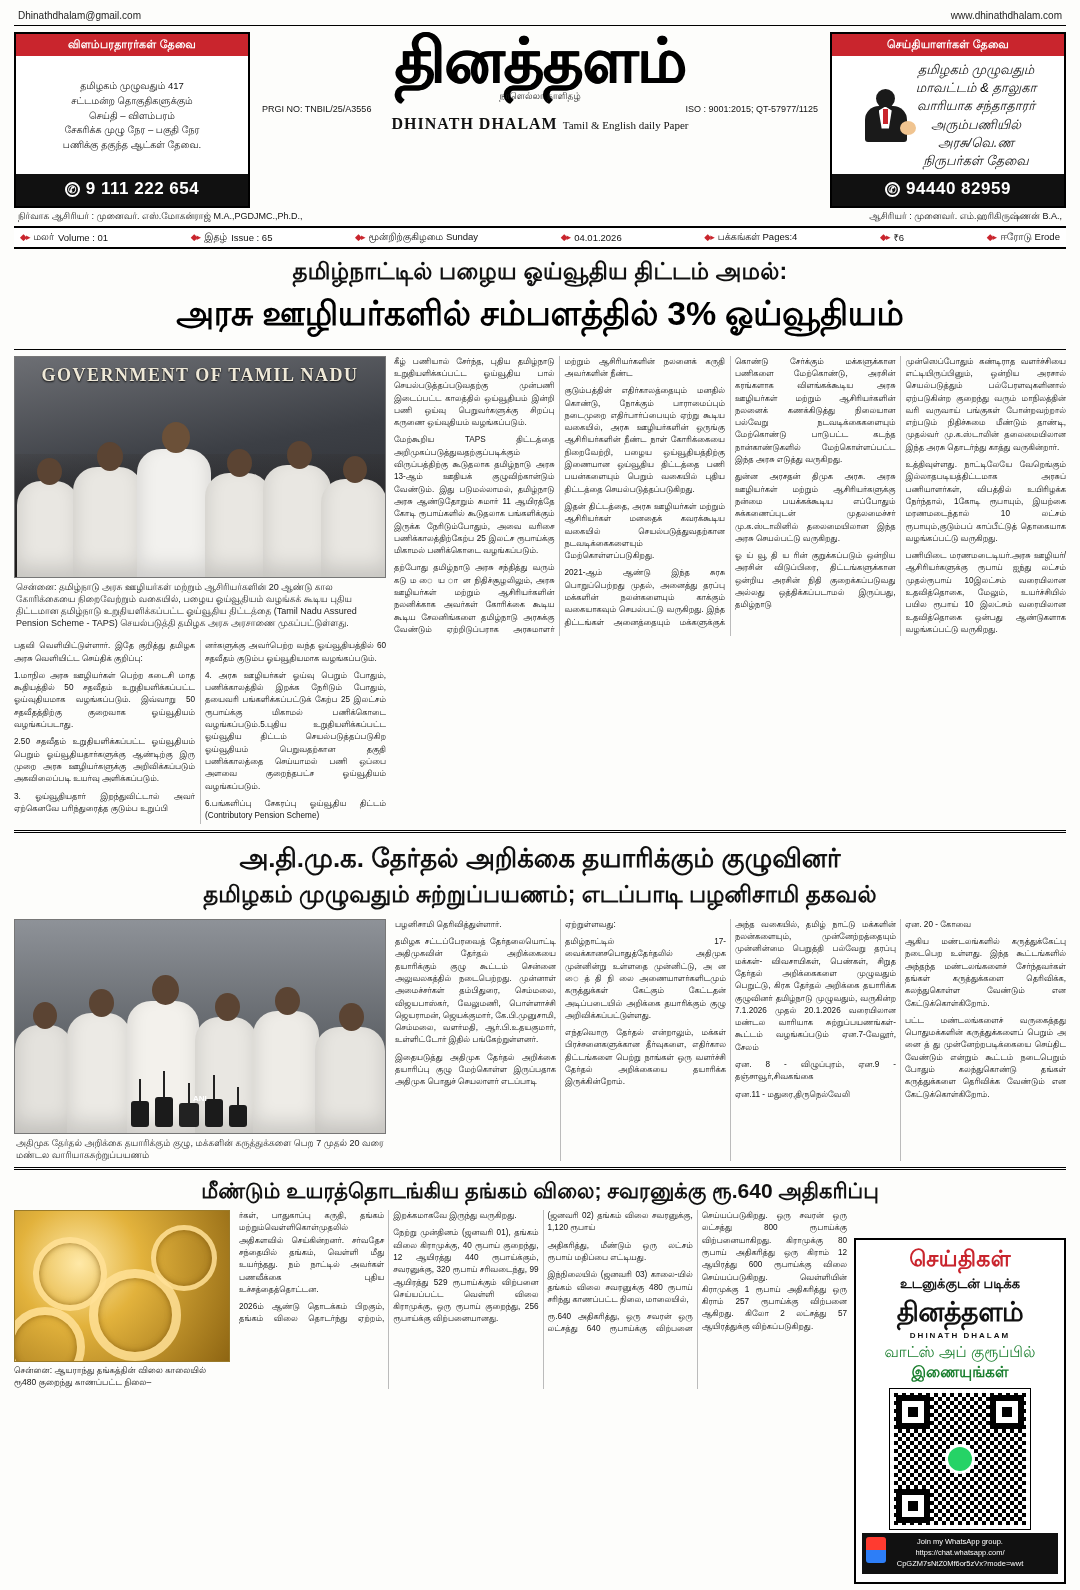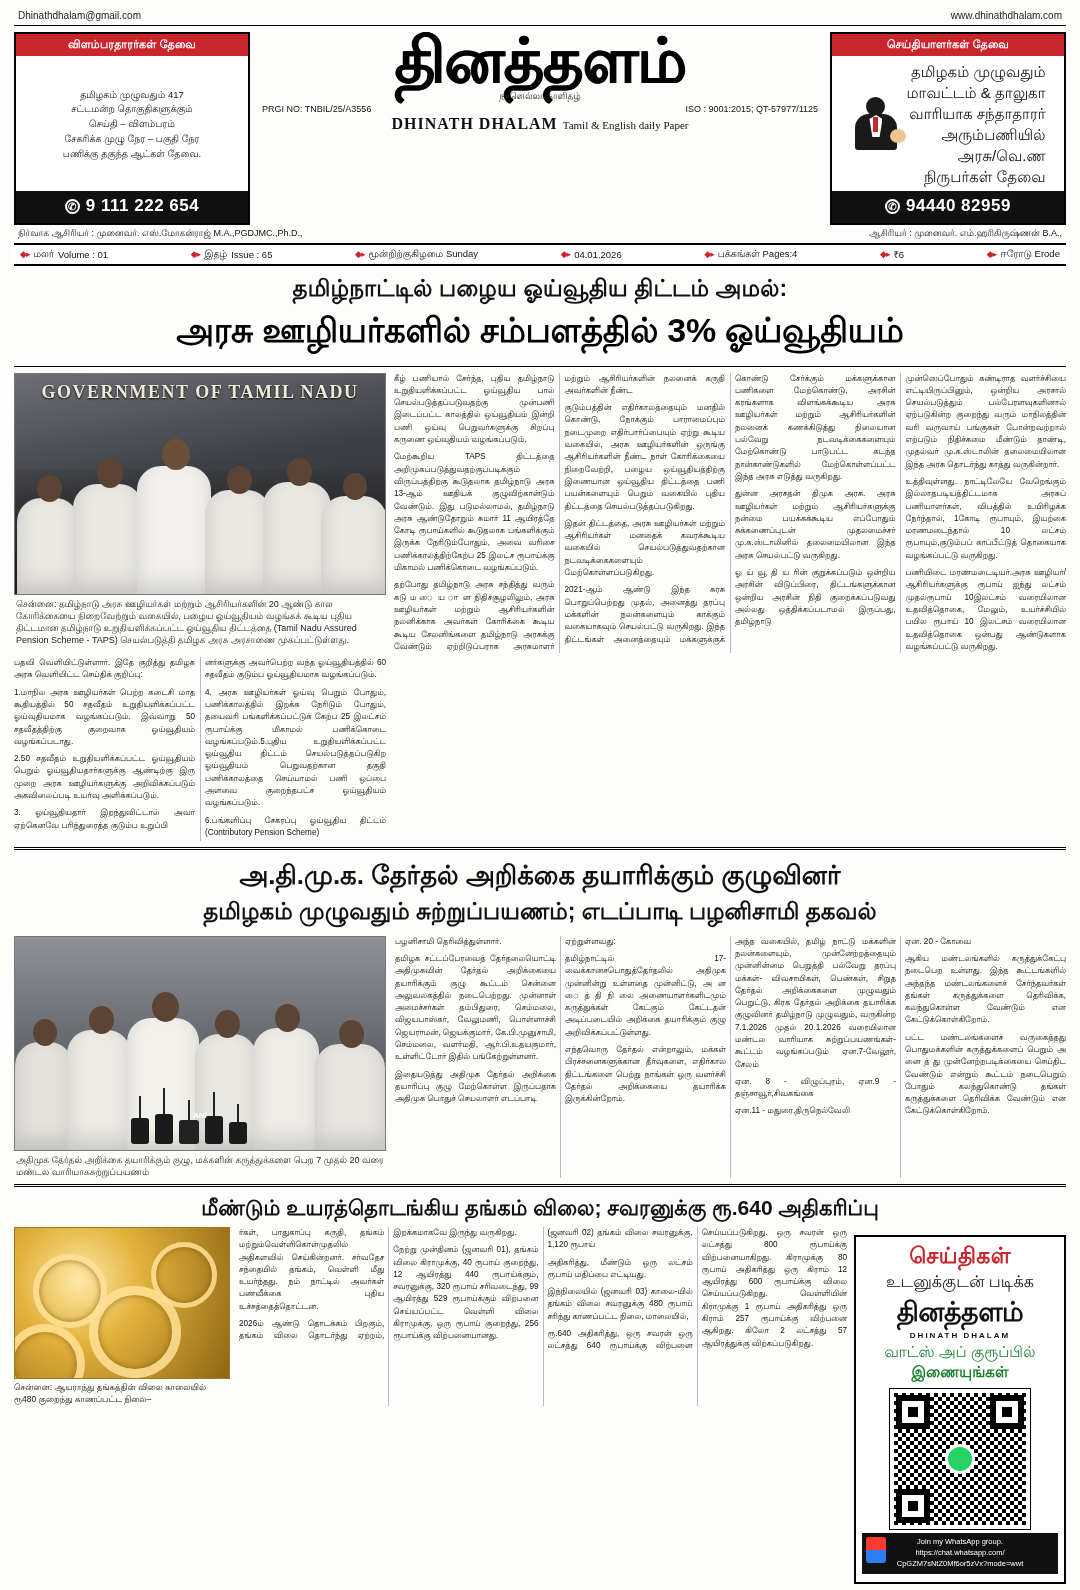--- a/index.html
+++ b/index.html
@@ -114,21 +114,21 @@
     clip-path: polygon(50% 0,100% 18%,78% 100%,22% 100%,0 18%);
   }
   .agent-figure .tie {
     position: absolute; left: 23px; top: 22px;
     width: 5px; height: 15px; background: #c9252d;
   }
   .agent-figure .hand {
     position: absolute; left: 40px; top: 34px;
     width: 16px; height: 14px; background: #f0c490; border-radius: 50%;
   }
-  .ad-right .ad-txt { font-size: 15px; line-height: 1.4; text-align: right; flex: 1; }
+  .ad-right .ad-txt { font-size: 13px; line-height: 1.4; text-align: center; flex: 1; font-style: italic; }
 
   .title-col {
     flex: 1;
     display: flex;
     flex-direction: column;
     align-items: center;
     justify-content: flex-start;
   }
   .paper-title {
     font-family: "Liberation Serif", serif;
@@ -337,21 +337,21 @@
     position: absolute;
     right: 14px;
     bottom: 6px;
     width: 212px;
     border: 2px solid #000;
     background: #fff;
     text-align: center;
     padding: 6px 6px 8px 6px;
   }
   .promo .t1 { color: #c9252d; font-weight: bold; font-size: 22px; letter-spacing: .3px; }
-  .promo .t2 { font-size: 16px; font-weight: normal; margin-top: 2px; }
+  .promo .t2 { font-size: 13px; font-weight: bold; margin-top: 2px; }
   .promo .logo {
     font-family: "Liberation Serif", serif;
     font-weight: bold; font-size: 27px; margin-top: 4px; letter-spacing: -.5px;
   }
   .promo .logo-en { font-size: 8px; letter-spacing: 2px; font-weight: bold; }
   .promo .t3 { color: #1a7f2e; font-weight: normal; font-size: 15px; margin-top: 3px; }
   .promo .t4 { color: #1a7f2e; font-weight: bold; font-size: 15px; }
   .qr {
     width: 140px; height: 140px; margin: 6px auto 4px auto;
     background:

